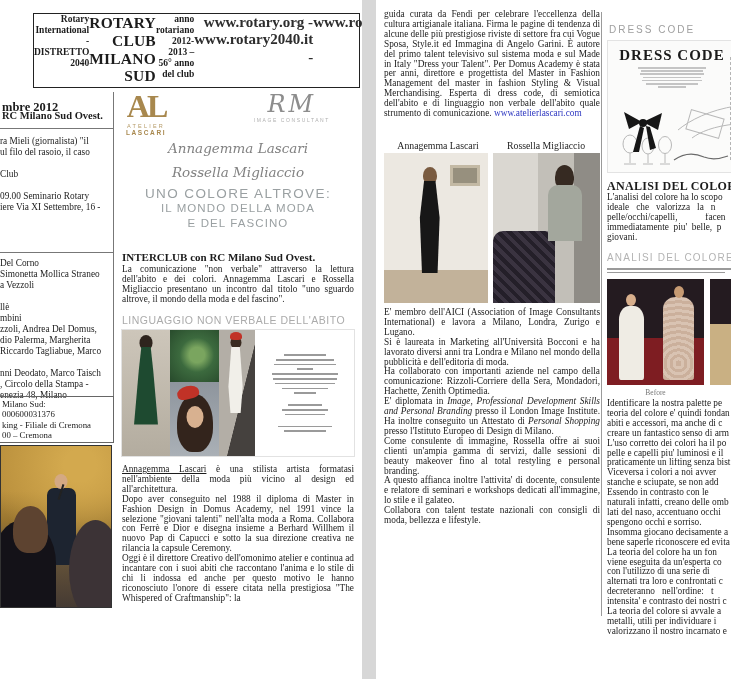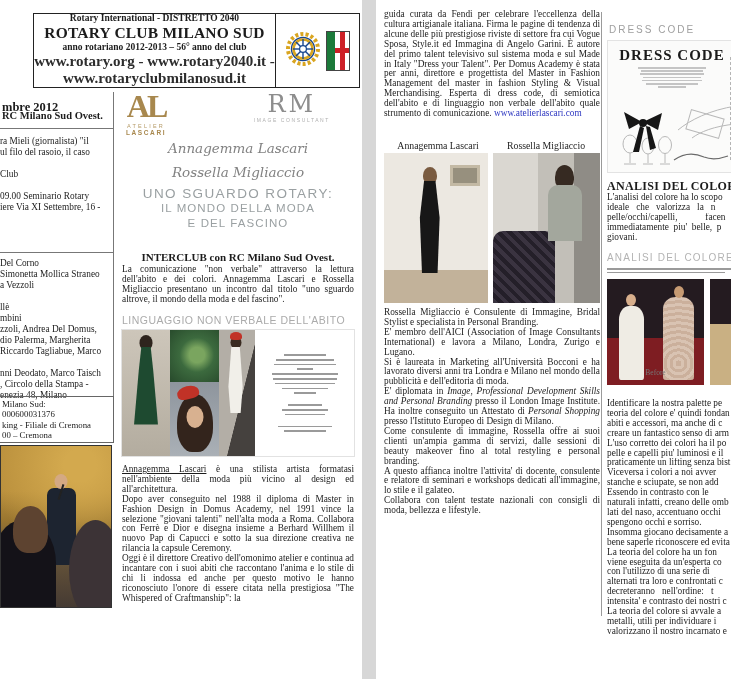--- a/index.html
+++ b/index.html
@@ -4,21 +4,21 @@
 <style>
   *{margin:0;padding:0;box-sizing:border-box}
   html,body{width:731px;height:679px}
   body{position:relative;background:#d7d7d7;font-family:"Liberation Serif",serif;color:#1c1c1c;overflow:hidden}
   .page{position:absolute;top:0;height:679px;background:#fff;overflow:hidden}
   #pageL{left:0;width:362px}
   #pageR{left:376px;width:355px}
 
   
   .hdr{position:absolute;left:33px;top:13px;width:327px;height:75px;border:1.5px solid #222;display:flex;background:#fff}
-  .hdr-text{flex:1;display:flex;flex-direction:column;justify-content:center;text-align:center;line-height:1.15}
+  .hdr-text{flex:1;display:flex;flex-direction:row;justify-content:center;text-align:right;line-height:1.15}
   .h1{font-size:9.5px;font-weight:bold}
   .h2{font-size:15.5px;font-weight:bold;letter-spacing:.2px}
   .h3{font-size:9.5px;font-weight:bold}
   .h4{font-size:15px;font-weight:bold;color:#2d2d2d}
   .hdr-logos{width:84px;border-left:1.5px solid #222;display:flex;align-items:center;justify-content:center;gap:5px}
   .flag{width:24px;height:40px;border:1px solid #444;display:flex}
   .flag-green{width:8px;background:#1c7a3a}
   .flag-cross{flex:1;background:#fff;position:relative;overflow:hidden}
   .flag-cross::before{content:"";position:absolute;left:50%;top:0;width:5px;height:100%;margin-left:-2.5px;background:#cd2027}
   .flag-cross::after{content:"";position:absolute;top:50%;left:0;height:5px;width:100%;margin-top:-2.5px;background:#cd2027}
@@ -42,28 +42,28 @@
   .event-photo .wmn::before{content:"";position:absolute;left:32%;top:-16%;width:55%;height:52%;background:#5d4330;border-radius:50% 50% 40% 40%}
   .event-photo .blur{position:absolute;right:-10%;bottom:-8%;width:48%;height:62%;background:#3c3336;border-radius:50%}
 
   
   .mainCol{position:absolute;left:122px;top:88px;width:232px}
   .atl{position:absolute;left:4px;top:2px;text-align:center;color:#a8884e;line-height:1}
   .atl-mono{font-size:32px;font-weight:bold;letter-spacing:-3px}
   .atl-l1{font-size:5.5px;letter-spacing:2.2px;color:#b59a66;margin-top:2px;font-family:"Liberation Sans",sans-serif}
   .atl-l2{font-size:6.5px;font-weight:bold;letter-spacing:1.6px;font-family:"Liberation Sans",sans-serif}
   .rm{position:absolute;right:24px;top:4px;text-align:center;color:#8d8d8d;line-height:1}
-  .rm-mono{font-family:"DejaVu Serif",serif;font-size:24px;letter-spacing:3px}
+  .rm-mono{font-family:"DejaVu Serif",serif;font-style:italic;font-size:24px;letter-spacing:3px}
   .rm-sub{font-size:5px;letter-spacing:1.6px;color:#b0b0b0;margin-top:2px;font-family:"Liberation Sans",sans-serif}
   .script-name{position:absolute;width:100%;text-align:center;font-family:"DejaVu Serif",serif;font-style:italic;font-size:13.5px;color:#828282}
   .sn1{top:52px}.sn2{top:76px}
   .evt-title{position:absolute;top:98px;width:100%;text-align:center;color:#9aa0a2;font-family:"Liberation Sans",sans-serif;line-height:15px}
   .t1{font-size:13.5px;letter-spacing:1.4px}
   .t2{font-size:11.5px;letter-spacing:1.1px}
-  .interclub{position:absolute;top:163px;width:100%;text-align:center;font-weight:bold;font-size:11px}
+  .interclub{position:absolute;top:163px;width:100%;text-align:left;font-weight:bold;font-size:11px}
   .intro{position:absolute;top:177px;width:100%;text-align:justify;font-size:9.3px;line-height:9.9px}
   .lingua{position:absolute;top:226px;width:100%;font-size:10.5px;letter-spacing:.5px;color:#ababab;font-family:"Liberation Sans",sans-serif}
   .collage{position:absolute;top:241px;left:-1px;width:234px;height:128px;display:flex;border:1px solid #e2e2e2}
   .ph{position:relative;overflow:hidden}
   .kate-green{width:48px;background:linear-gradient(#cdc6ba,#b3ac9f)}
   .kate-green::before{content:"";position:absolute;left:50%;top:5px;transform:translateX(-50%);width:13px;height:15px;background:#2e241d;border-radius:50% 50% 45% 45%}
   .kate-green::after{content:"";position:absolute;left:50%;top:17px;transform:translateX(-50%);width:26px;height:86px;background:#1e4a30;clip-path:polygon(32% 0,68% 0,78% 28%,96% 90%,4% 90%,22% 28%)}
   .kate-mid{width:49px;display:flex;flex-direction:column}
   .shamrock{height:52px;background:radial-gradient(circle at 55% 48%, #7aa55f 0 20%, #3c6a3e 45%, #27492b 100%)}
   .kate-close{flex:1;background:linear-gradient(#8e959d,#aab0b6)}
@@ -115,21 +115,21 @@
   .an-label{position:absolute;top:252px;left:0;font-size:10px;letter-spacing:1.2px;color:#b3b3b3;font-family:"Liberation Sans",sans-serif;white-space:nowrap}
   .an-micro{position:absolute;top:266px;left:0;width:126px}
   .an-micro .mline{margin:2px 0}
   .rc-photo{position:absolute;top:279px;left:0;width:97px;height:106px;overflow:hidden;background:linear-gradient(#241b20 56%,#7e1d22 56%)}
   .rc-photo .gown-w{position:absolute;left:12%;bottom:5%;width:26%;height:70%;background:#efece4;border-radius:40% 40% 8% 8%/18% 18% 4% 4%}
   .rc-photo .gown-w::before{content:"";position:absolute;left:50%;top:-12px;transform:translateX(-50%);width:10px;height:12px;background:#d8af8c;border-radius:50%}
   .rc-photo .gown-c{position:absolute;right:10%;bottom:5%;width:32%;height:78%;background:#d6bfae;border-radius:40% 40% 10% 10%/14% 14% 4% 4%;
     background-image:repeating-radial-gradient(circle at 50% 80%,#cbb09c 0 3px,#d9c3b2 3px 6px)}
   .rc-photo .gown-c::before{content:"";position:absolute;left:50%;top:-11px;transform:translateX(-50%);width:10px;height:12px;background:#c79b73;border-radius:50%}
   .rc-partial{position:absolute;top:279px;left:103px;width:27px;height:106px;background:linear-gradient(#241b20 42%,#c9b083 42%)}
-  .before-cap{position:absolute;top:368px;left:0;width:97px;text-align:center;font-size:7.5px;color:#777}
+  .before-cap{position:absolute;top:388px;left:0;width:97px;text-align:center;font-size:7.5px;color:#777}
   .an-body{position:absolute;top:399px;left:0;width:130px}
 </style>
 </head>
 <body>
 
 <div id="pageL" class="page">
 
   <div class="hdr">
     <div class="hdr-text">
       <div class="h1">Rotary International - DISTRETTO 2040</div>
@@ -207,21 +207,21 @@
       <div class="atl-l1">ATELIER</div>
       <div class="atl-l2">LASCARI</div>
     </div>
     <div class="rm">
       <div class="rm-mono">RM</div>
       <div class="rm-sub">IMAGE CONSULTANT</div>
     </div>
     <div class="script-name sn1">Annagemma Lascari</div>
     <div class="script-name sn2">Rossella Migliaccio</div>
     <div class="evt-title">
-      <div class="t1">UNO SGUARDO ROTARY:</div>
+      <div class="t1">UNO COLORE ALTROVE:</div>
       <div class="t2">IL MONDO DELLA MODA</div>
       <div class="t2">E DEL FASCINO</div>
     </div>
     <div class="interclub">INTERCLUB con RC Milano Sud Ovest.</div>
     <div class="intro">La comunicazione "non verbale" attraverso la lettura dell'abito e dei colori. Annagemma Lascari e Rossella Migliaccio presentano un incontro dal titolo "uno sguardo altrove, il mondo della moda e del fascino".</div>
     <div class="lingua">LINGUAGGIO NON VERBALE DELL'ABITO</div>
 
     <div class="collage">
       <div class="ph kate-green"></div>
       <div class="kate-mid">
@@ -271,23 +271,23 @@
     </div>
     <div class="rphotos">
       <div class="ph ph-anna">
           <span class="frame"></span>
         </div>
       <div class="ph ph-ross">
           <span class="clothes"></span>
         </div>
     </div>
     <div class="rparas">
-      <p><span>Rossella Migliaccio è Consulente di Immagine, Bridal Stylist e specialista in Personal Branding.</span></p>
       <p><span>E' membro dell'</span><span class="b">AICI</span><span> (Association of Image Consultants International) e lavora a Milano, Londra, Zurigo e Lugano.</span></p>
       <p><span>Si è laureata in Marketing all'</span><span class="b">Università Bocconi</span><span> e ha lavorato diversi anni tra Londra e Milano nel mondo della </span><span class="b">pubblicità e dell'editoria di moda</span><span>.</span></p>
+      <p><span>Ha collaborato con importanti aziende nel campo della comunicazione: Rizzoli-Corriere della Sera, Mondadori, Hachette, Zenith Optimedia.</span></p>
       <p><span>E' diplomata in </span><span class="i">Image</span><span>, </span><span class="i">Professional Development Skills and Personal Branding</span><span> presso il </span><span class="b">London Image Institute</span><span>. Ha inoltre conseguito un Attestato di </span><span class="i">Personal Shopping</span><span> presso l'</span><span class="b">Istituto Europeo di Design</span><span> di Milano.</span></p>
       <p><span>Come consulente di immagine, Rossella offre ai suoi clienti un'ampia gamma di servizi, dalle sessioni di beauty makeover fino al total restyling e personal branding.</span></p>
       <p><span>A questo affianca inoltre l'attivita' di docente, consulente e relatore di </span><span class="b">seminari e workshops</span><span> dedicati all'immagine, lo stile e il galateo.</span></p>
       <p><span>Collabora con talent </span><span class="b">testate nazionali</span><span> con consigli di moda, bellezza e lifestyle.</span></p>
     </div>
   </div>
 
   <div class="rcol-rule"></div>
 
   <div class="rcol2">

